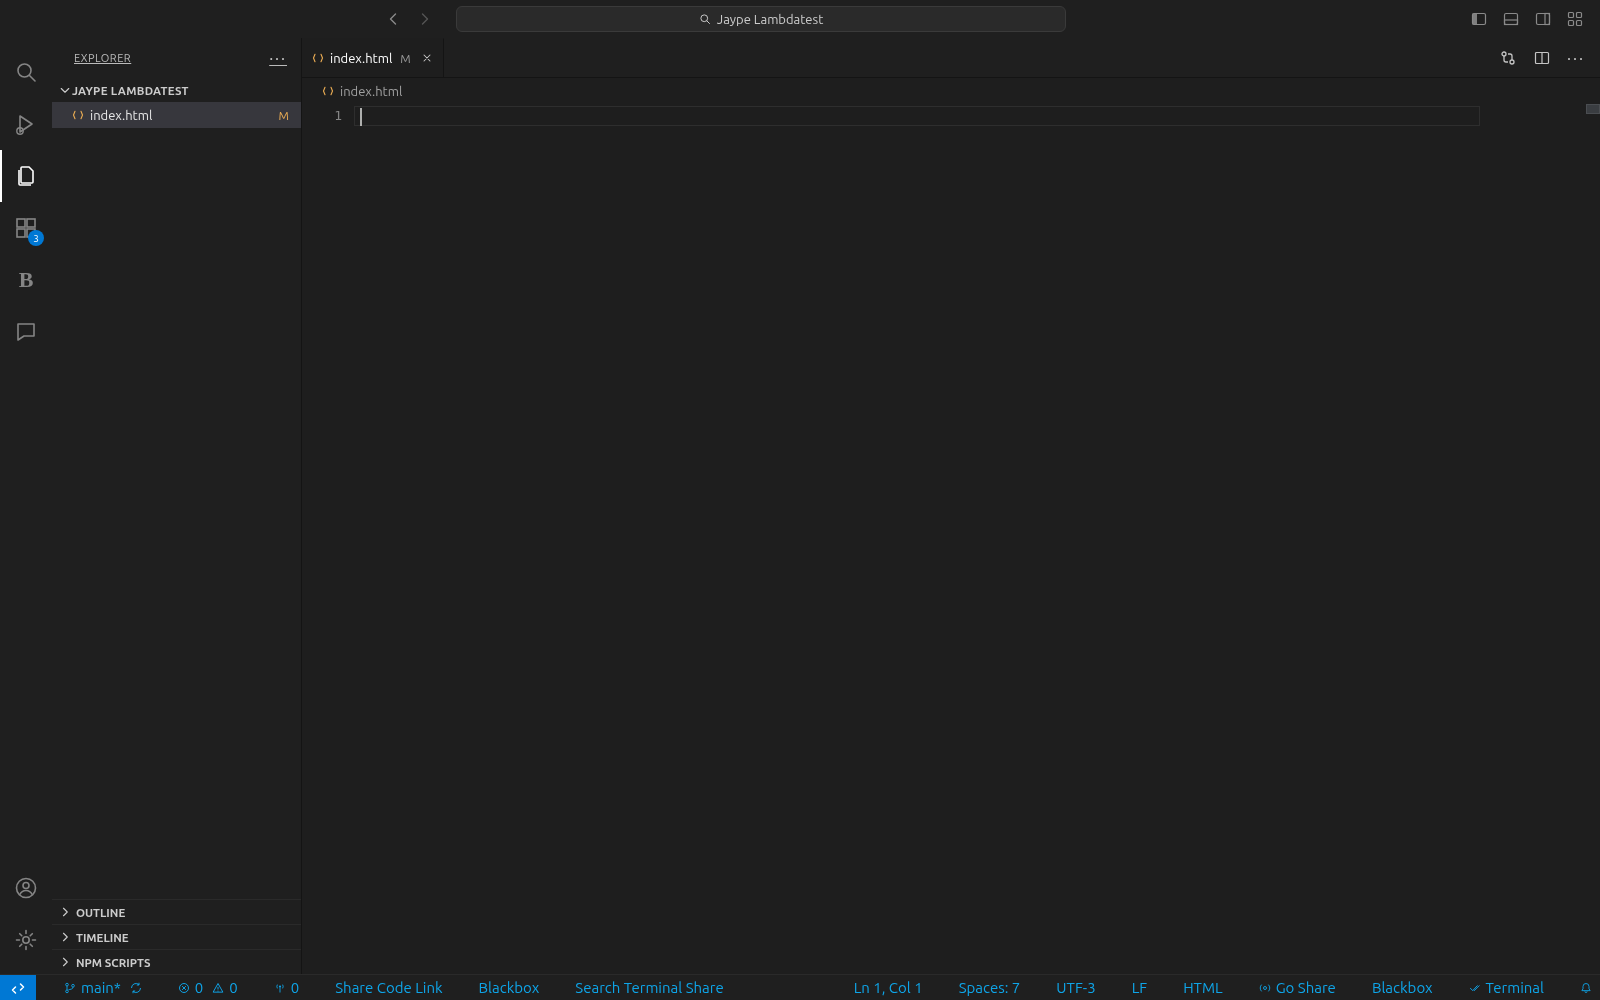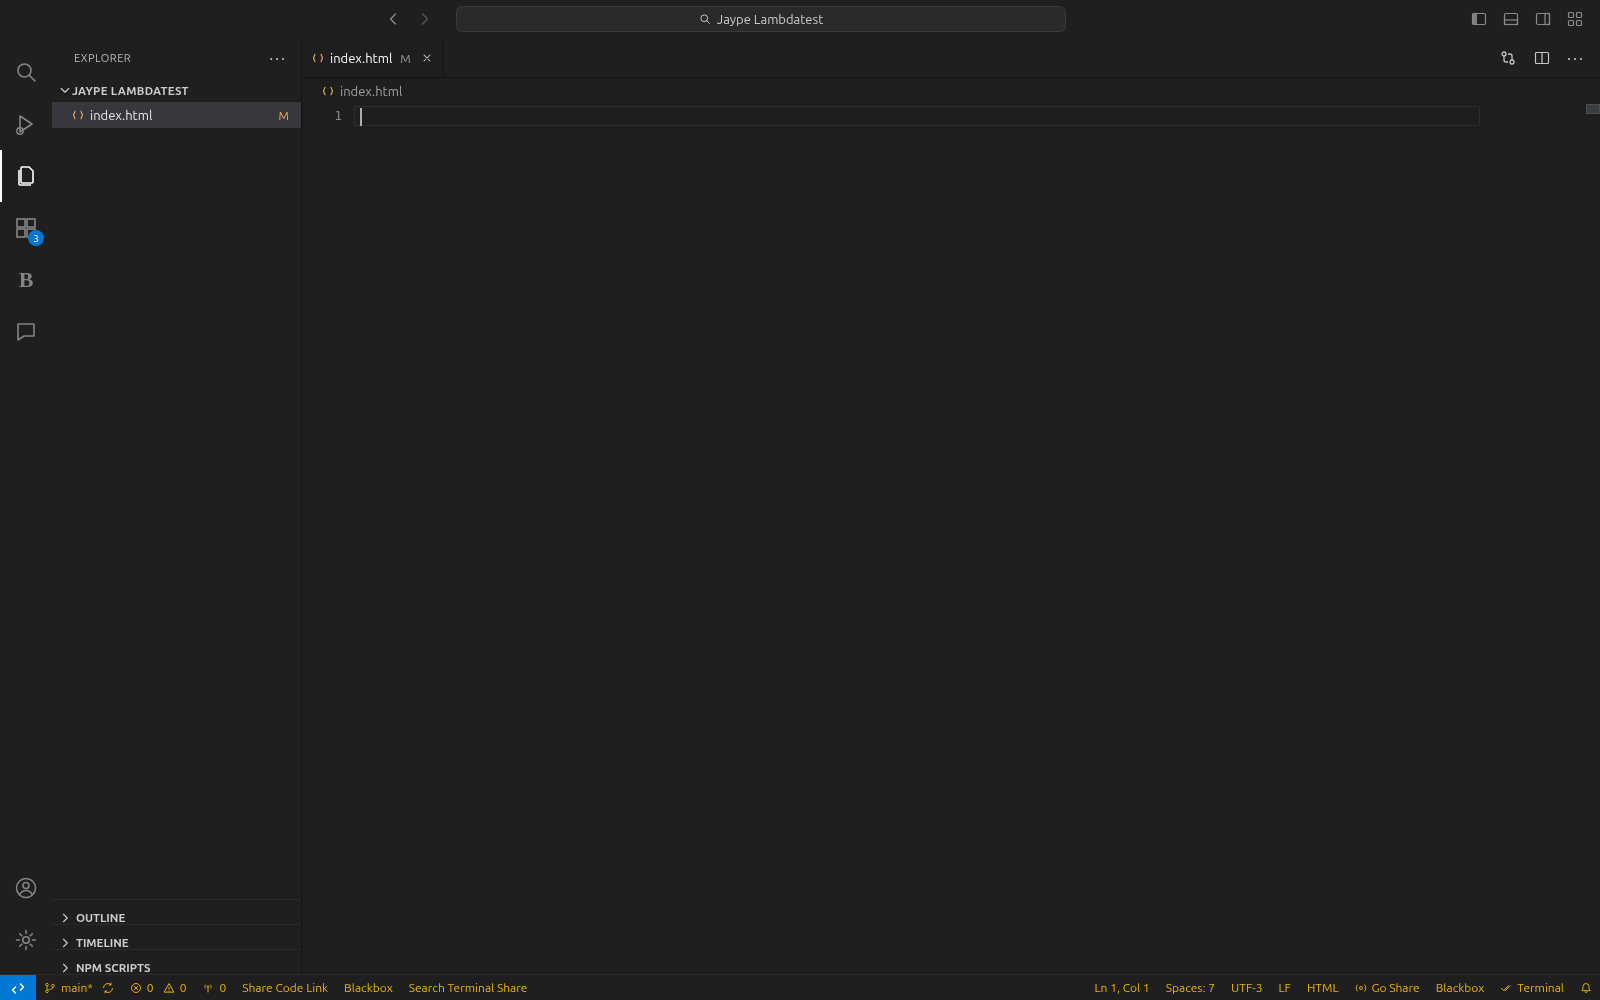--- a/index.html
+++ b/index.html
@@ -125,20 +125,21 @@
     display:flex;flex-direction:column;
     border-right: 1px solid #141414;
   }
   .sidebar-title {
     height: 40px;
     display:flex;align-items:center;justify-content:space-between;
     padding: 0 14px 0 22px;
     color:#bbbbbb;
     font-size:11px;
     letter-spacing:0.5px;
+    text-decoration:underline;
   }
   .sidebar-title .dots { color:#c5c5c5; font-size:16px; letter-spacing:2px;}
   .folder-header {
     height: 24px;
     display:flex;align-items:center;
     padding-left:6px;
     font-weight:700;
     font-size:11.5px;
     letter-spacing:0.3px;
     color:#cccccc;
@@ -151,21 +152,21 @@
     gap:6px;
     background: var(--selected);
     color:#ffffff;
   }
   .file-row .icon-slot { color: var(--orange); font-size:11px; display:flex;align-items:center;}
   .file-row .name { flex:1; color:#e7e7e7;}
   .file-row .mod { color: var(--orange); font-size:12px;}
   .sidebar-spacer { flex:1; }
   .section-row {
     height: 25px;
-    display:flex;align-items:flex-end;
+    display:flex;align-items:center;
     padding-left:6px;
     gap:4px;
     font-weight:600;
     font-size:11.5px;
     color:#cccccc;
     border-top:1px solid #2a2a2a;
   }
 
   
   .editor-area {
@@ -262,22 +263,23 @@
     background:#3a3d41;
     border:1px solid #4a4d51;
   }
 
   
   .statusbar {
     height: 26px;
     background: #1f1f1f;
     border-top:1px solid #2a2a2a;
     display:flex;align-items:center;
-    font-size:12px;
-    color:#eab308;
+    font-size:15px;
+    color:#0ea5e9;
+    gap:20px;
   }
   .status-remote {
     width:36px;height:100%;
     background: var(--accent);
     display:flex;align-items:center;justify-content:center;
     color:#fff;
   }
   .status-item {
     padding: 0 8px;
     height:100%;

